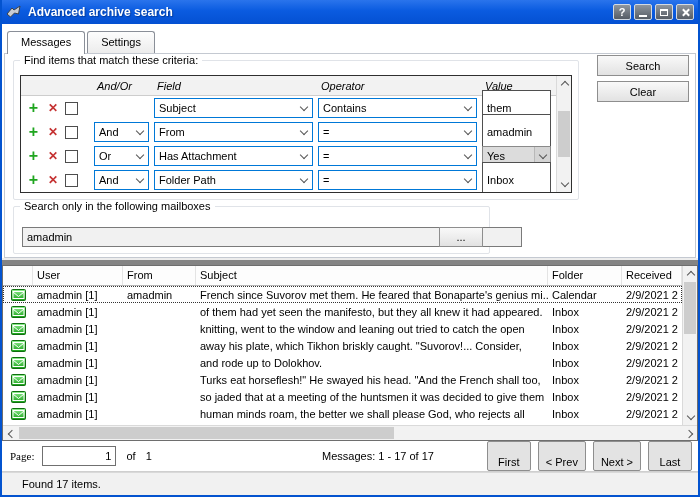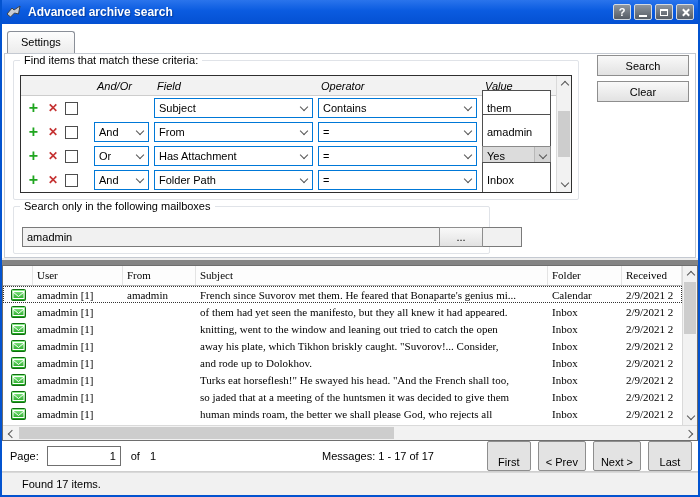--- a/index.html
+++ b/index.html
@@ -94,42 +94,42 @@
   .mb-browse { position:absolute; right:6px; top:20px; width:44px; height:20px; }
   .btn-search { position:absolute; top:31px; right:9px; width:92px; height:21px; z-index:4; }
   .btn-clear  { position:absolute; top:57px; right:9px; width:92px; height:21px; z-index:4; }
 
   
   .splitter { position:absolute; top:234px; left:0; width:696px; height:7px;
               background:#848484; border-top:2px solid #ededed; }
 
   
   .res-table { position:absolute; top:241px; left:0; width:696px; height:176px;
-               border:1px solid #6e6e6e; background:#fff; overflow:hidden;font-family:Liberation Serif, serif; }
+               border:1px solid #6e6e6e; background:#fff; overflow:hidden; }
   .res-head { height:20px; display:flex; align-items:center; background:#fdfdfd;
               border-bottom:1px solid #b5b5b5; width:679px; }
   .hc { height:100%; line-height:19px; padding-left:4px; border-right:1px solid #e4e4e4;
         white-space:nowrap; overflow:hidden; flex-shrink:0; }
   .c-icon { width:30px; } .c-user { width:90px; } .c-from { width:73px; }
   .c-subject { width:352px; } .c-folder { width:74px; } .c-received { flex:1; min-width:0; }
   #res-rows { width:679px; }
   .res-row { height:17px; display:flex; align-items:center; }
   .res-row.selected { outline:1px dotted #333; outline-offset:-1px; }
   .rc { white-space:nowrap; overflow:hidden; padding-left:4px; flex-shrink:0; }
   .rc.c-icon { display:flex; justify-content:center; padding-left:0; }
   .res-vscroll { position:absolute; top:0; right:0; bottom:15px; width:15px;
                  background:#f2f2f2; border-left:1px solid #dadada; }
   .res-hscroll { position:absolute; left:0; right:0; bottom:0; height:15px;
                  background:#f2f2f2; border-top:1px solid #dadada; }
   .hthumb { position:absolute; top:1px; bottom:1px; left:16px; width:375px; background:#cdcdcd; }
 
   
   .pagebar { position:absolute; top:417px; left:0; width:696px; height:31px; background:#fff;
              border-bottom:1px solid #cfcfcf; display:flex; align-items:center; }
-  .pg-label { margin-left:8px; }
+  .pg-label { margin-left:8px;font-family:Liberation Serif, serif; }
   .pg-input { width:74px; height:20px; margin-left:8px; border:1px solid #707070;
               text-align:right; padding-right:4px; font:11px "Liberation Sans",sans-serif; }
   .pg-of { margin-left:10px; } .pg-total { margin-left:10px; }
   .pg-messages { position:absolute; left:320px; }
   .pg-btns { position:absolute; right:6px; display:flex; gap:7px; }
   .pg-btns .btn { height:22px; min-width:44px; padding:14px 7px;
                   background:#e3e3e3; border:1px solid #8e8e8e; border-radius:2px; }
 
   
   .statusbar { position:absolute; top:448px; left:0; width:696px; height:23px;
@@ -167,20 +167,21 @@
         </span>
       <span class="wbtn">
           <i class="g-close"></i>
         </span>
     </span>
   </div>
 
   <div class="client">
 
     <div class="tabs">
+      <div class="tab active">Messages</div>
       <div class="tab">Settings</div>
     </div>
 
     <div class="tabpage">
 
       <div class="groupbox crit-group">
         <span class="grouplabel">Find items that match these criteria:</span>
         <div class="grid">
           <div class="grid-main">
             <div class="grid-head">

